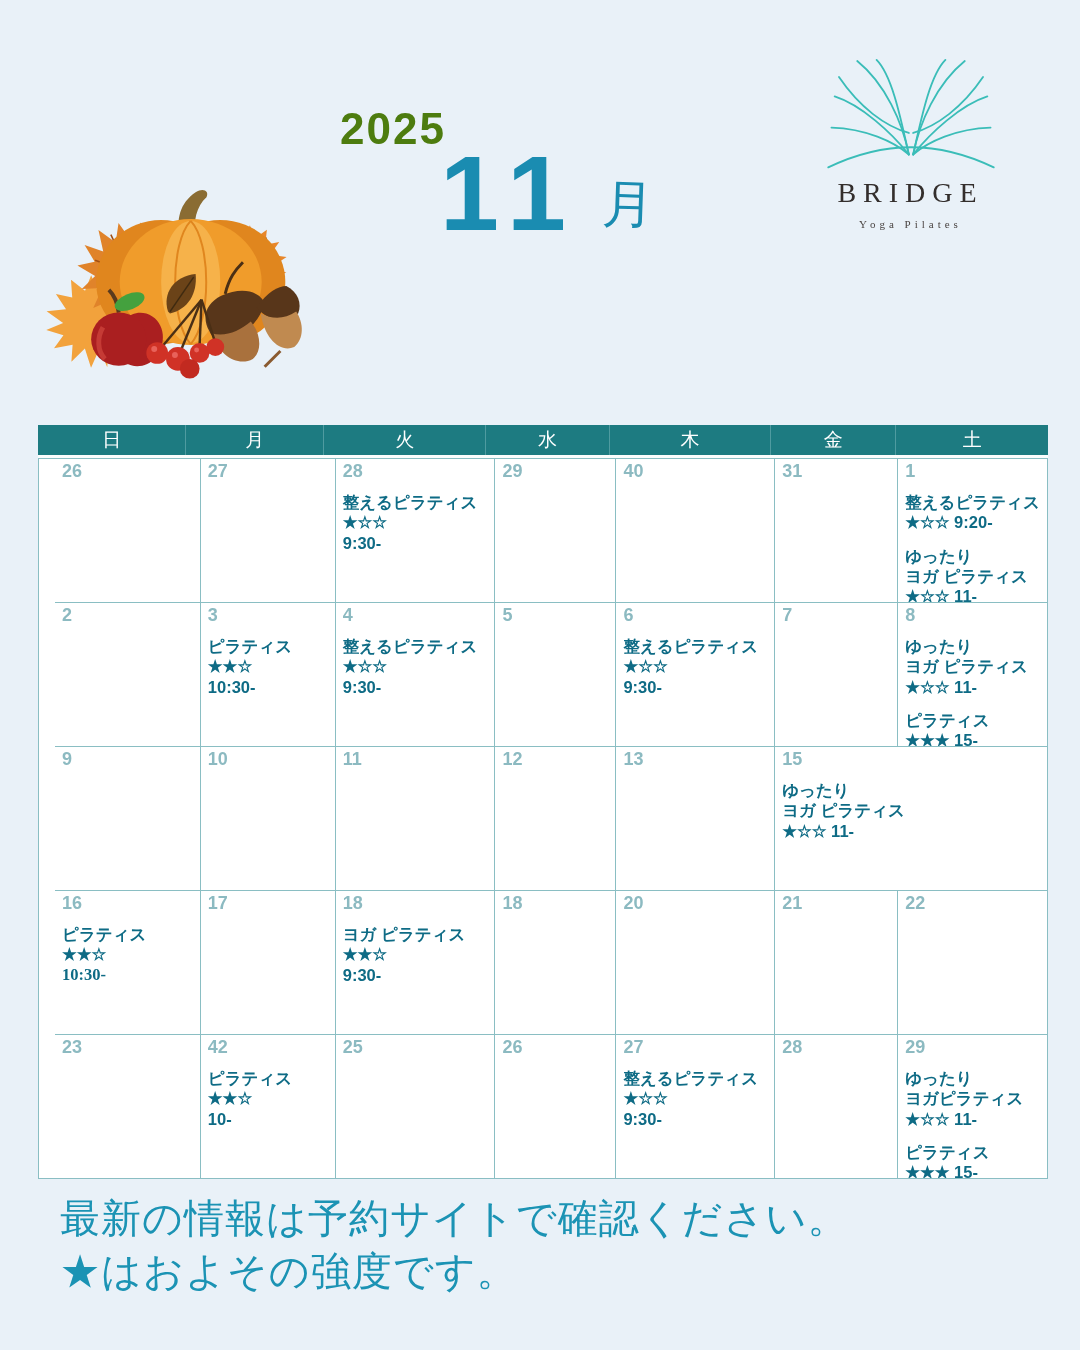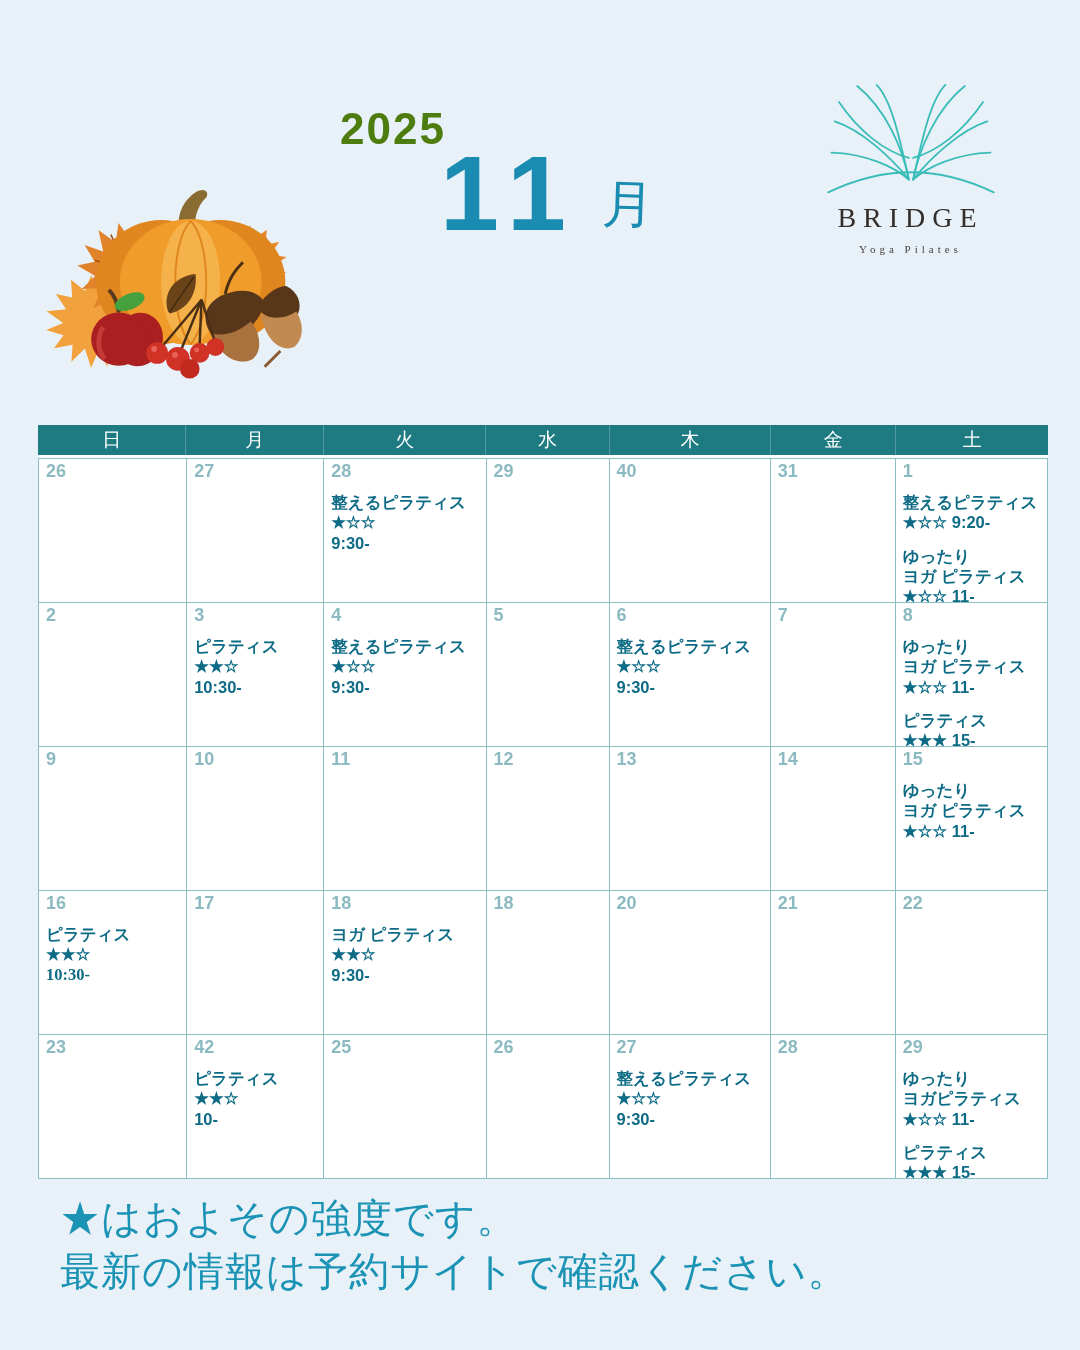--- a/index.html
+++ b/index.html
@@ -17,21 +17,21 @@
   }
   .month-num{
     position:absolute;left:440px;top:140px;
     font-size:106px;font-weight:bold;color:#1a8cb1;letter-spacing:14px;line-height:1;
   }
   .month-suffix{
     position:absolute;left:602px;top:170px;
     font-size:52px;font-weight:normal;color:#1a8cb1;transform:rotate(2deg);
   }
   .logo{
-    position:absolute;left:818px;top:80px;width:185px;text-align:center;
+    position:absolute;left:818px;top:55px;width:185px;text-align:center;
   }
   .logo svg{display:block;margin:0 auto;}
   .logo-name{
     font-family:"Liberation Serif",serif;
     font-size:28px;color:#332e2c;letter-spacing:7px;margin-top:-6px;
   }
   .logo-sub{
     font-family:Liberation Serif, serif;
     font-size:11px;color:#4a4442;letter-spacing:4px;margin-top:9px;
   }
@@ -41,21 +41,21 @@
   .cal-header{
     display:flex;height:33px;background:#1d7b81;
     border-bottom:3px solid #fbfdfd;box-sizing:border-box;
   }
   .cal-head{
     color:#ffffff;font-size:19px;
     display:flex;align-items:center;justify-content:center;
     border-right:1px solid #4f9ba0;box-sizing:border-box;
   }
   .cal-head:last-child{border-right:none;}
-  .cal-body{background:#ffffff;border:1px solid #8abec3;}
+  .cal-body{background:#ffffff;border:1px solid #8abec3;padding-left:16px;}
   .cal-row{display:flex;height:143px;border-bottom:1px solid #8abec3;box-sizing:content-box;}
   .cal-row:last-child{border-bottom:none;}
   .cal-cell{
     box-sizing:border-box;border-right:1px solid #8abec3;
     padding:2px 2px 0 7px;overflow:hidden;
   }
   .cal-cell.last{border-right:none;}
   .date-num{color:#8cbac1;font-weight:bold;font-size:18px;line-height:1.2;}
   .event{
     margin-top:9px;color:#0e6b85;font-weight:bold;
@@ -281,23 +281,20 @@
         </div>
         <div class="cal-cell" style="width: 16.1%;">
           <div class="date-num">11</div>
         </div>
         <div class="cal-cell" style="width: 12.2%;">
           <div class="date-num">12</div>
         </div>
         <div class="cal-cell" style="width: 16%;">
           <div class="date-num">13</div>
         </div>
-        <div class="cal-cell" style="width: 12.4%;">
-          <div class="date-num">14</div>
-        </div>
         <div class="cal-cell last" style="width: 15%;">
           <div class="date-num">15</div>
           <div class="event">
             <div class="event-line">ゆったり</div>
             <div class="event-line">ヨガ ピラティス</div>
             <div class="event-line">★☆☆ 11-</div>
           </div>
         </div>
       </div>
       <div class="cal-row">
@@ -372,15 +369,15 @@
           <div class="event">
             <div class="event-line">ピラティス</div>
             <div class="event-line">★★★ 15-</div>
           </div>
         </div>
       </div>
     </div>
 </div>
 
 <div class="footer-note">
+  <div>最新の情報は予約サイトで確認ください。</div>
   <div>★はおよその強度です。</div>
-  <div>最新の情報は予約サイトで確認ください。</div>
 </div>
 
 </body></html>

